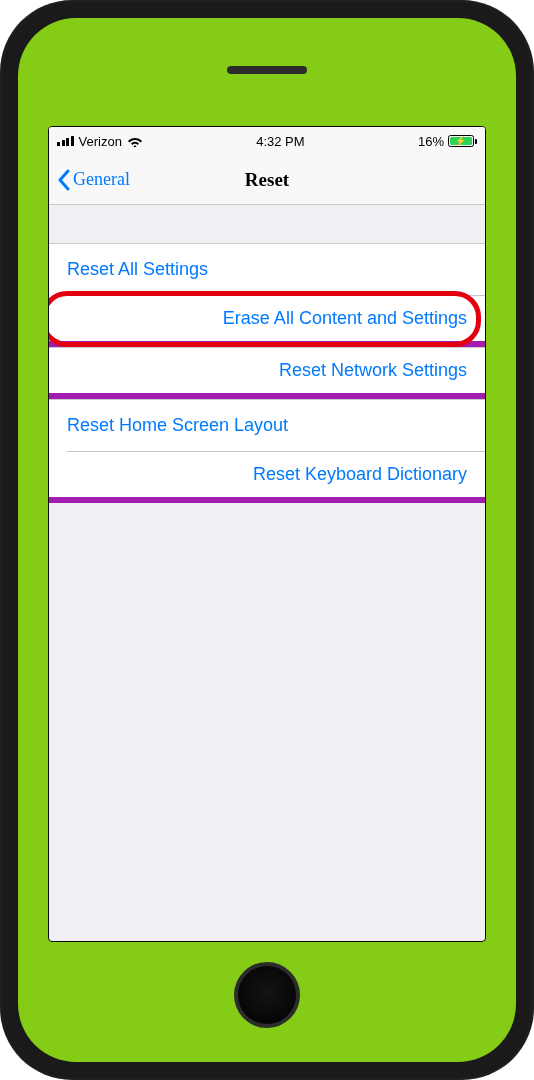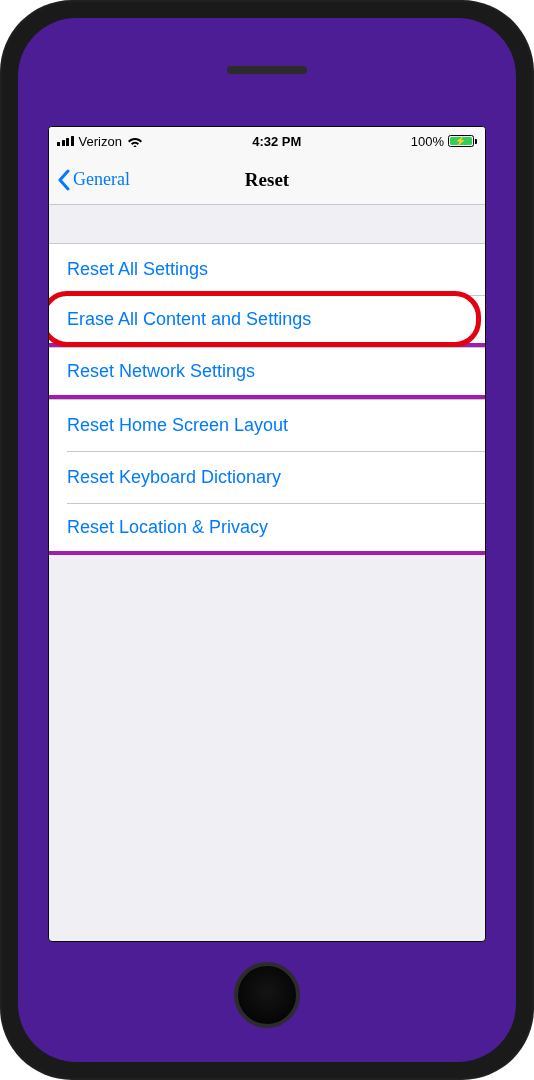--- a/index.html
+++ b/index.html
@@ -15,21 +15,21 @@
       height: 1080px;
       background: #1a1a1a;
       border-radius: 72px;
       padding: 18px;
       position: relative;
       box-shadow: inset 0 0 4px rgba(255,255,255,.08);
     }
     .device-inner {
       width: 100%;
       height: 100%;
-      background: #4c1d95;
+      background: #84cc16;
       border-radius: 58px;
       padding: 12px;
       position: relative;
     }
     
     .speaker {
       position: absolute; top: 48px; left: 50%; transform: translateX(-50%);
       width: 80px; height: 8px; background: #2b2b2b; border-radius: 5px;
     }
     .home {
@@ -72,21 +72,21 @@
     .nav-title { position: absolute; left: 0; right: 0; text-align: center; font-size: 19px; font-weight: 600; color: #000; pointer-events: none;}
     
     .content { padding-top: 0; }
     .group { }
     .group:first-child { margin-top: 38px; }
     .row {
       background: #fff; height: 52px; display: flex; align-items: center;
       padding: 0 18px; color: #007aff; font-size: 18px; position: relative;
       border-top: 1px solid #c7c7cc;
     }
-    .row:last-child { border-bottom: 4px solid #a21caf; }
+    .row:last-child { border-bottom: 6px solid #a21caf; justify-content: flex-end; }
     .group .row:first-child { border-top: 1px solid #c7c7cc; }
     .group .row + .row { border-top: 0; }
     .group .row + .row::before {
       content: ""; position: absolute; left: 18px; right: 0; top: 0; height: 1px; background: #c7c7cc;
     }
     
     .highlight-ring {
       position: absolute; pointer-events: none;
       border: 5px solid #e3000f; border-radius: 26px;
     }
@@ -109,23 +109,23 @@
               <b></b>
               <b></b>
             </span>
           <span>Verizon</span>
           <span class="wifi">
             <svg width="16" height="12" viewBox="0 0 16 12">
                 <path fill="#000" d="M8 10.5a1.4 1.4 0 1 0 0 2.8 1.4 1.4 0 0 0 0-2.8zm0-3.8c-1.6 0-3 .7-4 1.8l1.4 1.4C6 9.2 7 8.7 8 8.7s2 .5 2.6 1.2L12 8.5c-1-1.1-2.4-1.8-4-1.8zm0-3.7C5.2 3 2.7 4.1 1 6l1.4 1.4C3.8 5.9 5.8 5 8 5s4.2.9 5.6 2.4L15 6c-1.7-1.9-4.2-3-7-3z"></path>
               </svg>
           </span>
         </div>
-        <div style="font-weight:700;">4:32 PM</div>
+        <div style="font-weight:400;">4:32 PM</div>
         <div class="sb-right">
-          <span>100%</span>
+          <span>16%</span>
           <span class="battery">
             <span class="battery-body">
                 <span class="battery-fill">
                   <span class="bolt">⚡</span>
                 </span>
               </span>
             <span class="battery-cap"></span>
           </span>
         </div>
       </div>
@@ -159,23 +159,20 @@
           </div>
         </div>
 
         <div class="group">
           <div class="row">
             <span>Reset Home Screen Layout</span>
           </div>
           <div class="row">
             <span>Reset Keyboard Dictionary</span>
           </div>
-          <div class="row">
-            <span>Reset Location &amp; Privacy</span>
-          </div>
         </div>
 
         <div class="highlight-ring" id="hl" style="left: -8px; top: 48px; width: 440px; height: 56px; border-color: rgb(227, 0, 15);"></div>
       </div>
 
     </div>
 
     <div class="home"></div>
   </div>
 </div>

